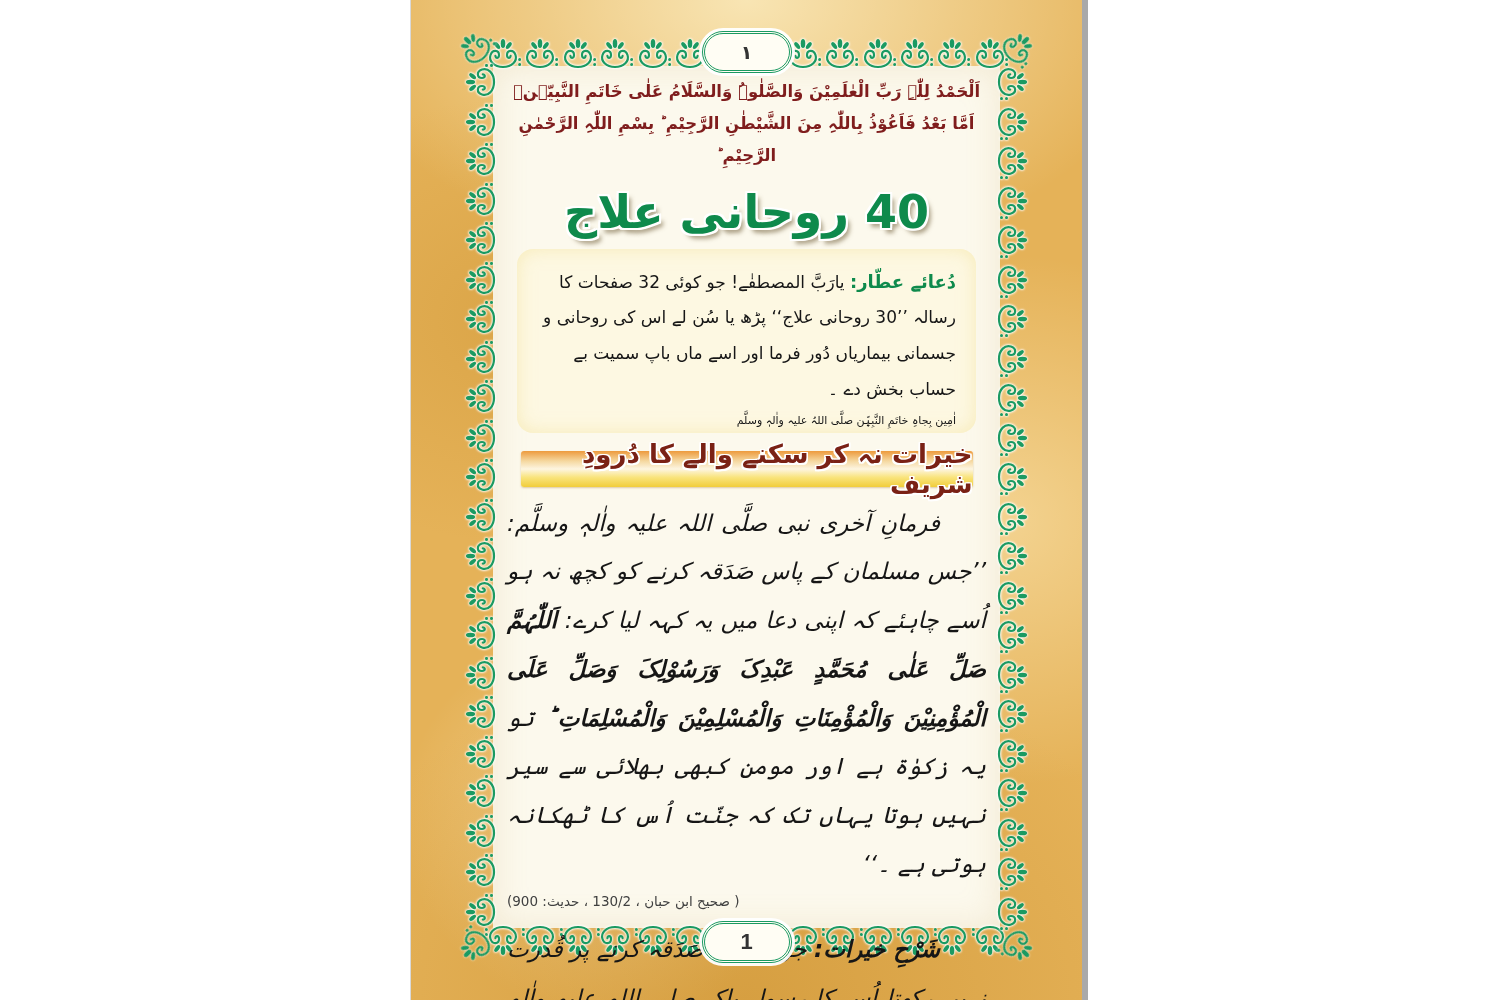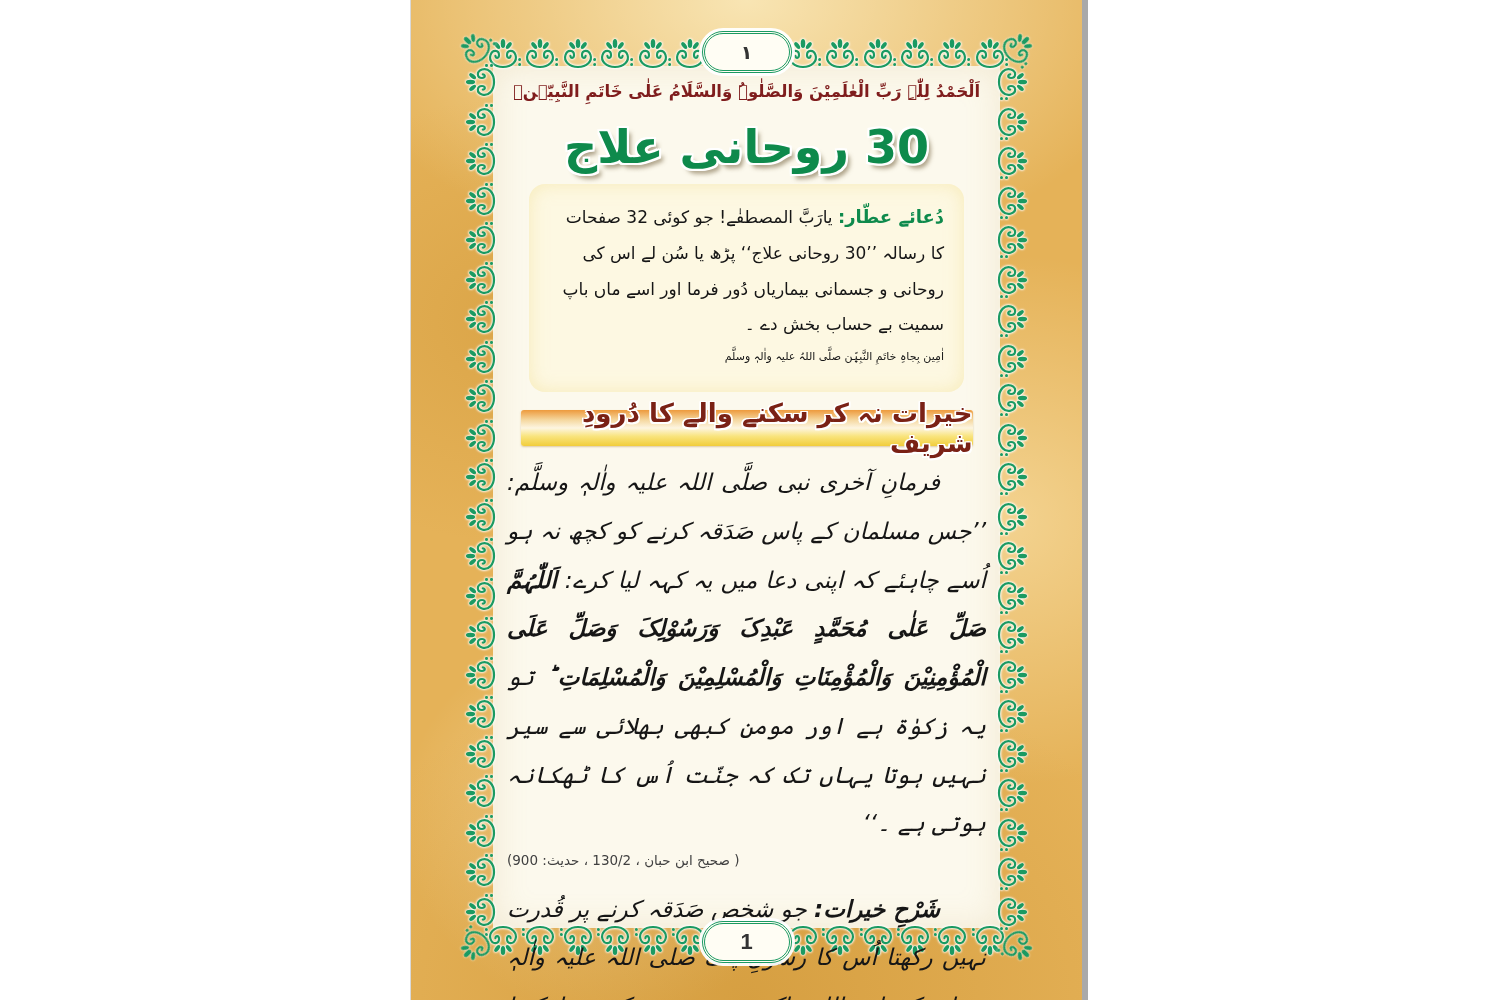--- a/index.html
+++ b/index.html
@@ -55,21 +55,21 @@
   .arabic-line{text-align:center;font-weight:bold;font-size:16.5px;line-height:1.95;color:#7f1d1d;}
   .main-title{
     text-align:center;font-size:46px;font-weight:bold;color:var(--title-green,#0e8a4c);
     margin:8px 0 6px;line-height:1.35;
     text-shadow:-2px -2px 0 #fff,2px -2px 0 #fff,-2px 2px 0 #fff,2px 2px 0 #fff,
                 0 -2px 0 #fff,0 2px 0 #fff,-2px 0 0 #fff,2px 0 0 #fff,
                 4px 5px 4px rgba(95,75,35,.5);
   }
   .dua-box{
     background:var(--dua-box-bg,#fdf8e2);border-radius:16px;
-    margin:4px 24px 0;padding:14px 20px 24px;
+    margin:4px 12px 0;padding:14px 20px 0;
     font-size:17px;line-height:2.1;text-align:right;
     box-shadow:inset 0 0 18px rgba(244,224,150,.55);
   }
   .dua-label{color:var(--title-green,#0e8a4c);font-weight:bold;font-size:18px;}
   .dua-ameen{font-size:11px;margin-top:2px;}
   .section-bar{
     margin:18px auto 6px;width:452px;height:36px;border-radius:3px;
     display:flex;align-items:center;justify-content:flex-start;
     background:linear-gradient(180deg,#ed9a3d 0%,#f5d8a0 28%,#fdf5e1 50%,#f9e47d 73%,#f1cd3b 100%);
     box-shadow:0 1px 2px rgba(160,110,30,.35);
@@ -1251,22 +1251,23 @@
       <div class="badge badge-top">
         <span>۱</span>
       </div>
       <div class="badge badge-bottom">
         <span>1</span>
       </div>
 
       <div class="content">
 
         <div class="arabic-line">اَلْحَمْدُ لِلّٰہِ رَبِّ الْعٰلَمِیْنَ وَالصَّلٰوۃُ وَالسَّلَامُ عَلٰی خَاتَمِ النَّبِیّٖنۡ</div>
-
-        <div class="main-title">30 روحانی علاج</div>
+        <div class="arabic-line">اَمَّا بَعْدُ فَاَعُوْذُ بِاللّٰہِ مِنَ الشَّیْطٰنِ الرَّجِیْمِ ؕ بِسْمِ اللّٰہِ الرَّحْمٰنِ الرَّحِیْمِ ؕ</div>
+
+        <div class="main-title">40 روحانی علاج</div>
 
         <div class="dua-box">
           <span class="dua-label">دُعائے عطّار:</span>
           <span>یارَبَّ المصطفٰے! جو کوئی 32 صفحات کا رسالہ ’’30 روحانی علاج‘‘ پڑھ یا سُن لے اس کی روحانی و جسمانی بیماریاں دُور فرما اور اسے ماں باپ سمیت بے حساب بخش دے ۔</span>
           <div class="dua-ameen">اٰمِین بِجاہِ خاتَمِ النَّبِیّٖن صلَّی اللہُ علیہ واٰلہٖ وسلَّم</div>
         </div>
 
         <div class="section-bar">
           <span>خیرات نہ کر سکنے والے کا دُرودِ شریف</span>
         </div>

